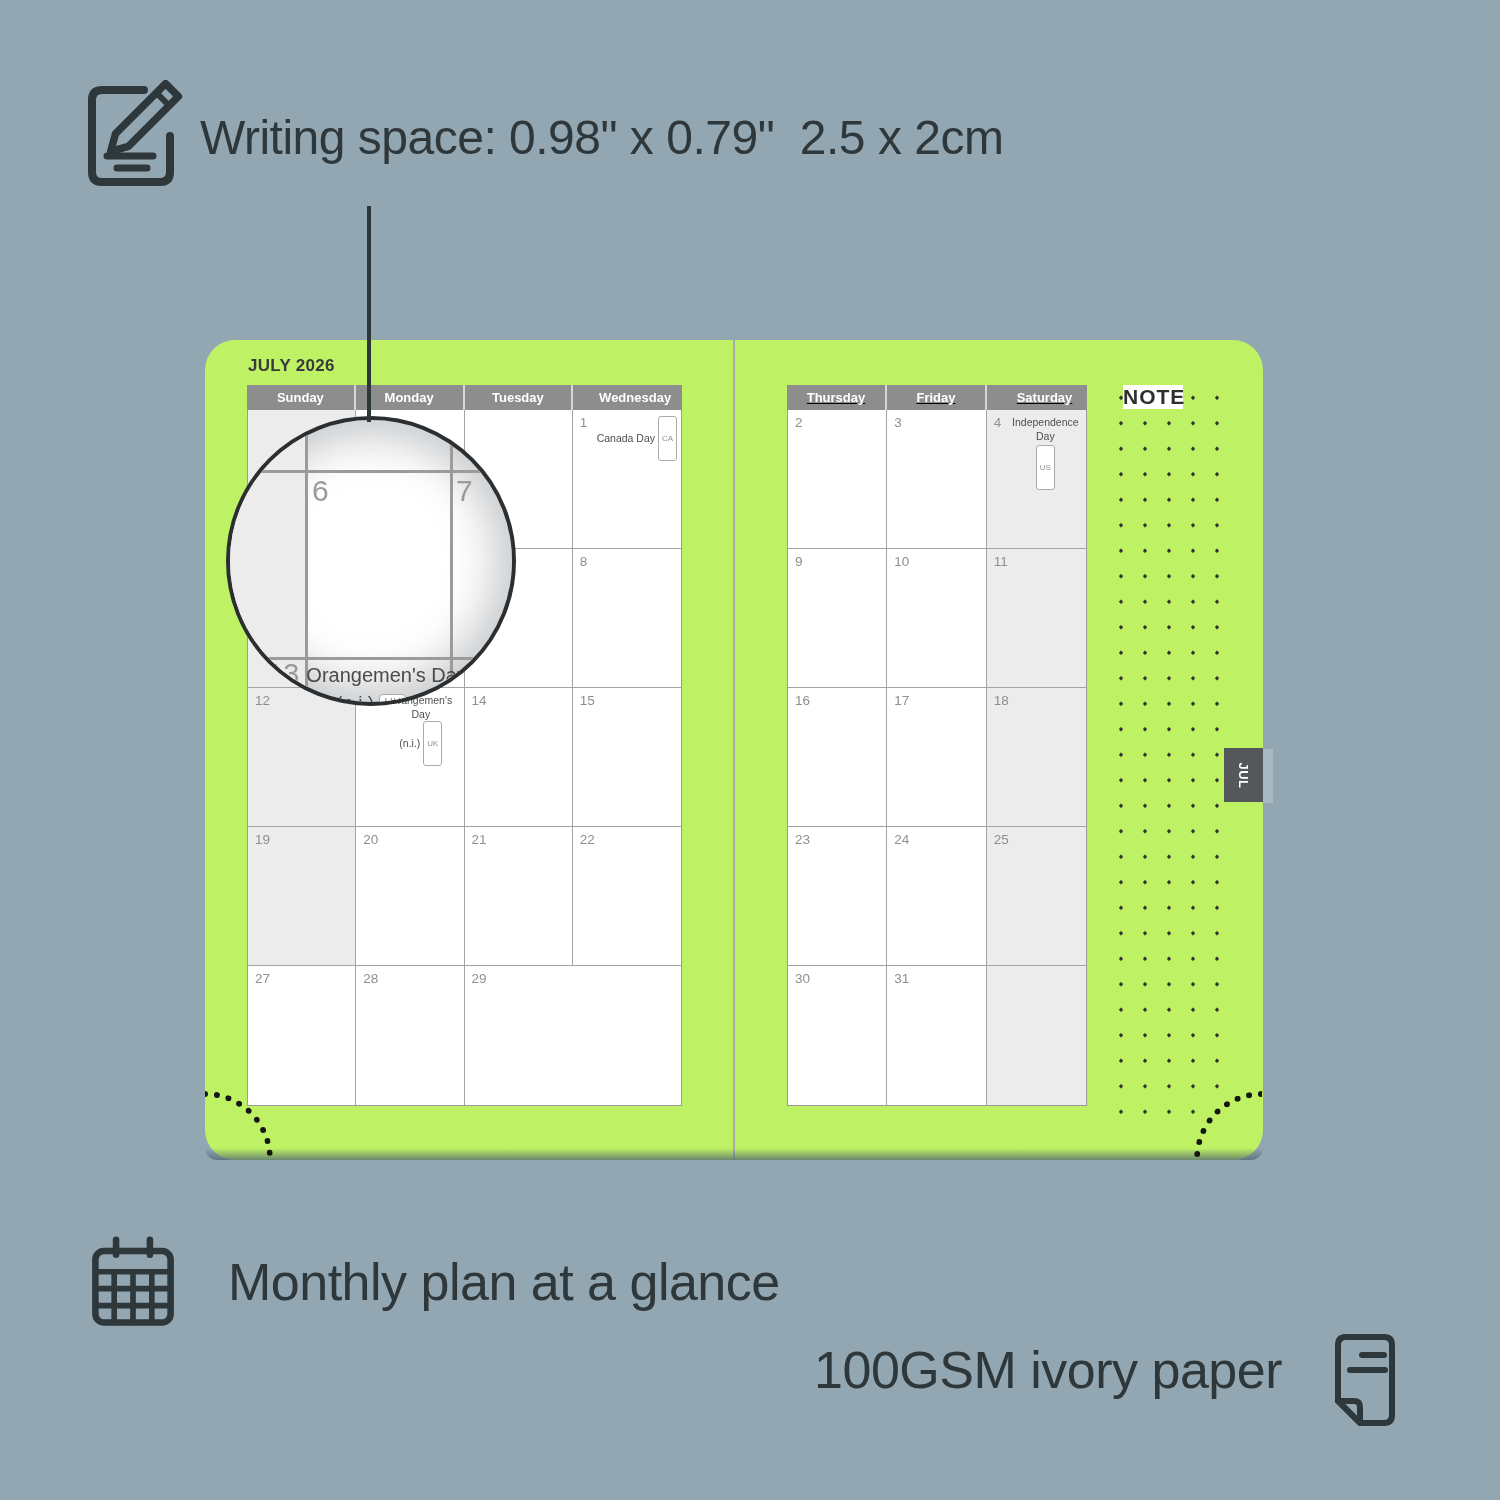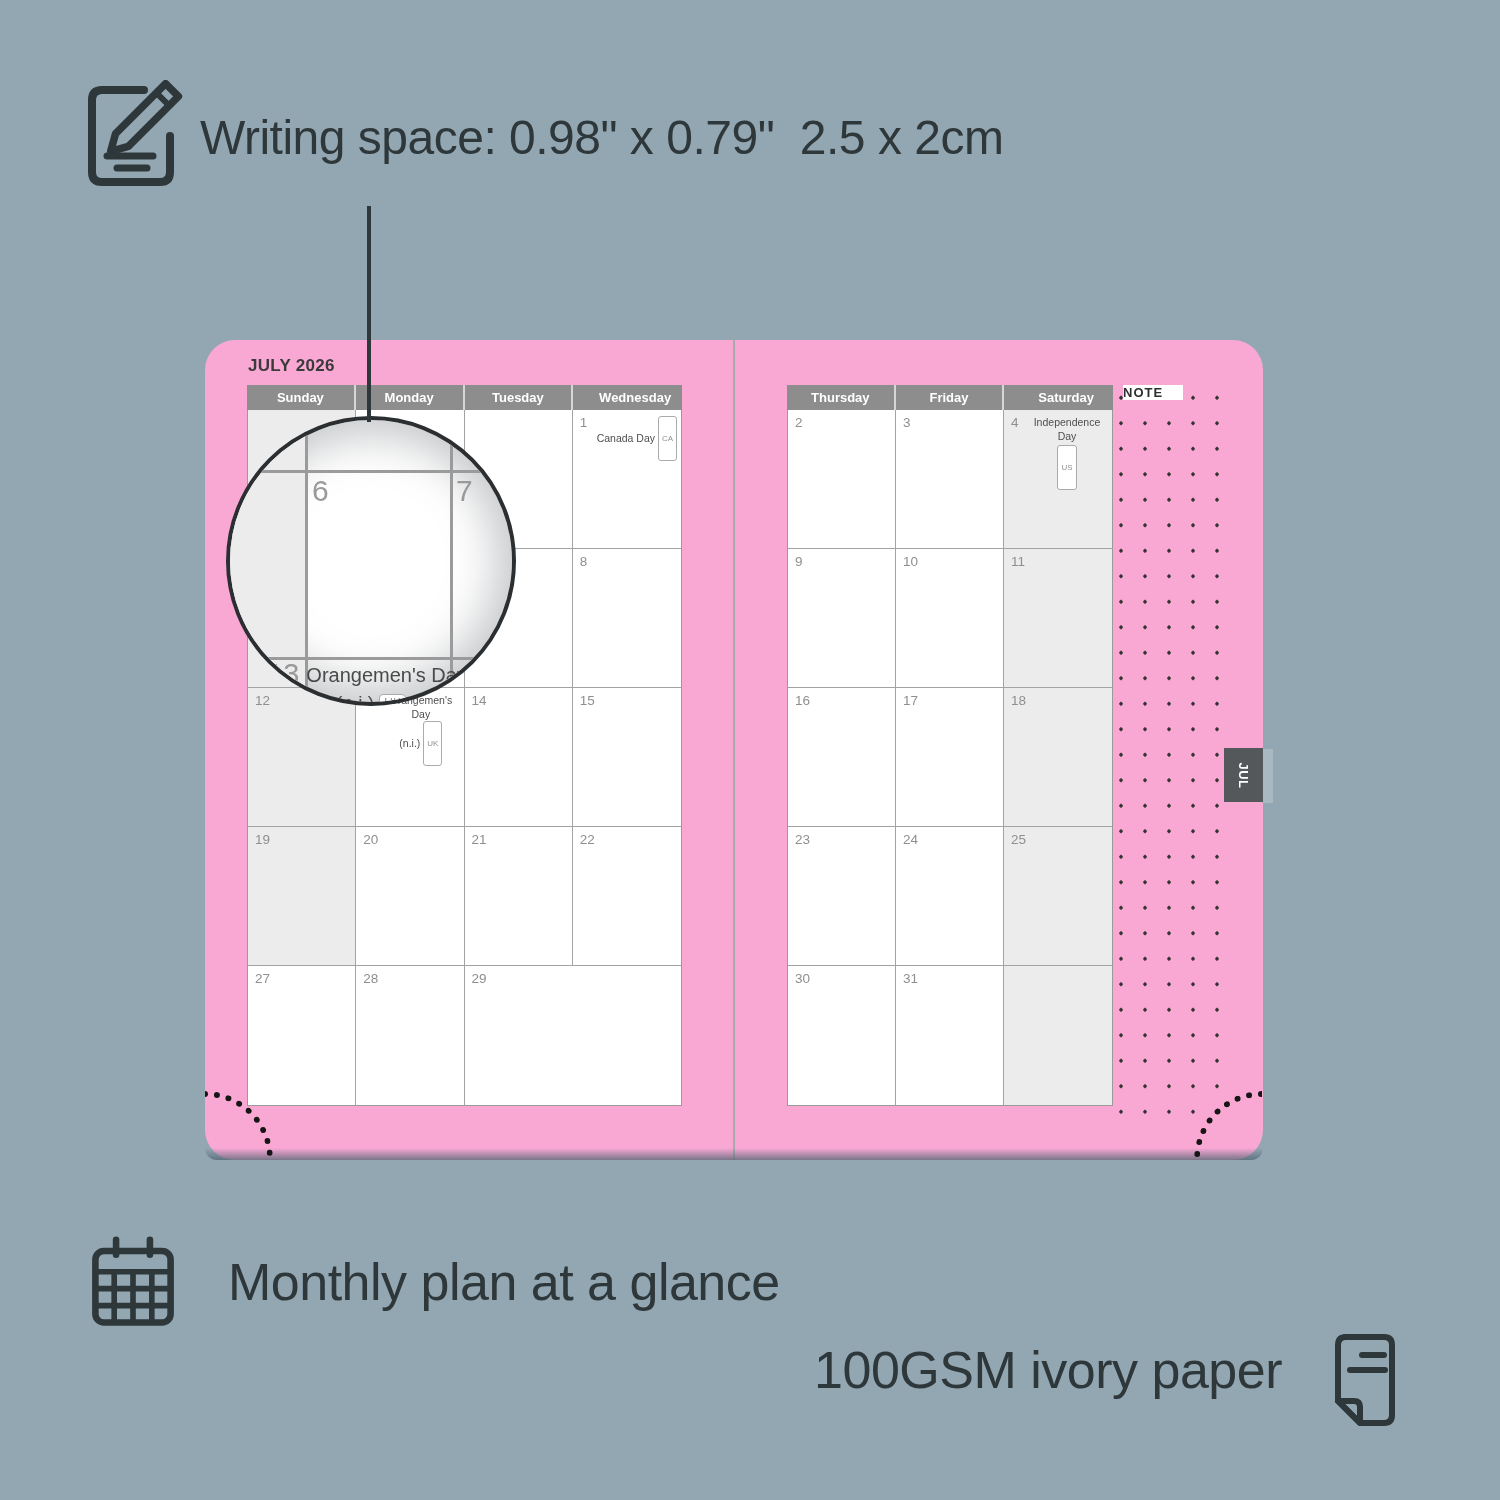--- a/index.html
+++ b/index.html
@@ -14,35 +14,35 @@
   
   #top-icon{left:88px;top:80px;width:96px;height:106px;}
   #top-text{
     left:200px;top:110px;font-size:48px;font-weight:500;color:#2e373a;
     letter-spacing:-0.5px;white-space:pre;
   }
   #connector-line{left:367px;top:206px;width:4px;height:216px;background:#2e373a;z-index:5;}
 
   
   #page{
-    left:205px;top:340px;width:1058px;height:820px;background:#f9a8d4;
+    left:205px;top:340px;width:1058px;height:820px;background:#bef264;
     border-radius:30px;z-index:1;
   }
   #page-bottom-edge{
     left:0;bottom:0;width:100%;height:12px;border-radius:0 0 30px 30px;
     background:linear-gradient(rgba(90,112,124,0), rgba(79,100,112,0.75));
   }
   #page-seam{left:528px;top:0;width:2px;height:100%;background:#a6abad;}
 
   #month-title{left:43px;top:16px;font-size:17px;font-weight:bold;color:#3a3a3a;letter-spacing:0.3px;}
 
   
   .cal{position:absolute;top:45px;box-sizing:border-box;}
   #left-grid{left:42px;width:435px;}
-  #right-grid{left:582px;width:326px;}
+  #right-grid{left:582px;width:300px;text-decoration:underline;}
   .hdr-row{display:grid;height:25px;border-radius:9px;}
   #left-grid .hdr-row{grid-template-columns:repeat(4,1fr);}
   #right-grid .hdr-row{grid-template-columns:repeat(3,1fr);}
   .hcell{
     background:#8d8d8d;color:#ffffff;font-size:13px;font-weight:bold;
     text-align:center;line-height:25px;border-right:2px solid #d6d6d6;
   }
   .hcell:last-child{border-right:none;padding-left:15px;}
   .grid-body{
     display:grid;border:1px solid #9b9b9b;border-top:none;box-sizing:border-box;
@@ -67,21 +67,21 @@
     font-size:8px;line-height:11px;padding:16px 3px;background:#fff;vertical-align:1px;
   }
 
   
   #dot-grid{
     left:912px;top:50px;width:112px;height:745px;
     background-image:radial-gradient(circle,#2f2f2f 1.5px,transparent 1.8px);
     background-size:24px 25.5px;background-position:-8px -5px;
   }
   #note-label{
-    left:918px;top:45px;width:60px;font-size:13px;font-weight:bold;color:#2f2f2f;
+    left:918px;top:45px;width:60px;font-size:21px;font-weight:bold;color:#2f2f2f;
     background:#ffffff;letter-spacing:1px;z-index:2;
   }
 
   
   #month-tab-ext{left:1057px;top:409px;width:11px;height:54px;background:#a9b9c2;z-index:2;}
   #month-tab{
     left:1019px;top:408px;width:39px;height:54px;background:#54585a;z-index:3;
     display:flex;align-items:center;justify-content:center;
   }
   #month-tab span{

